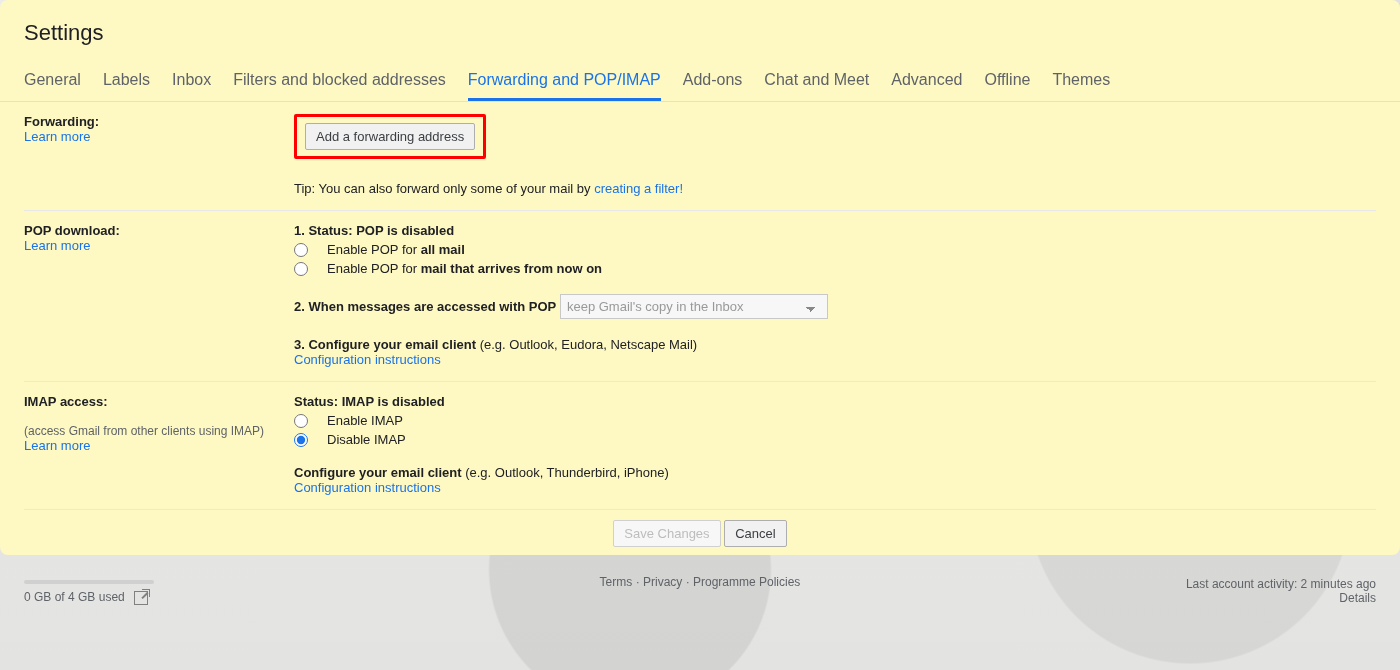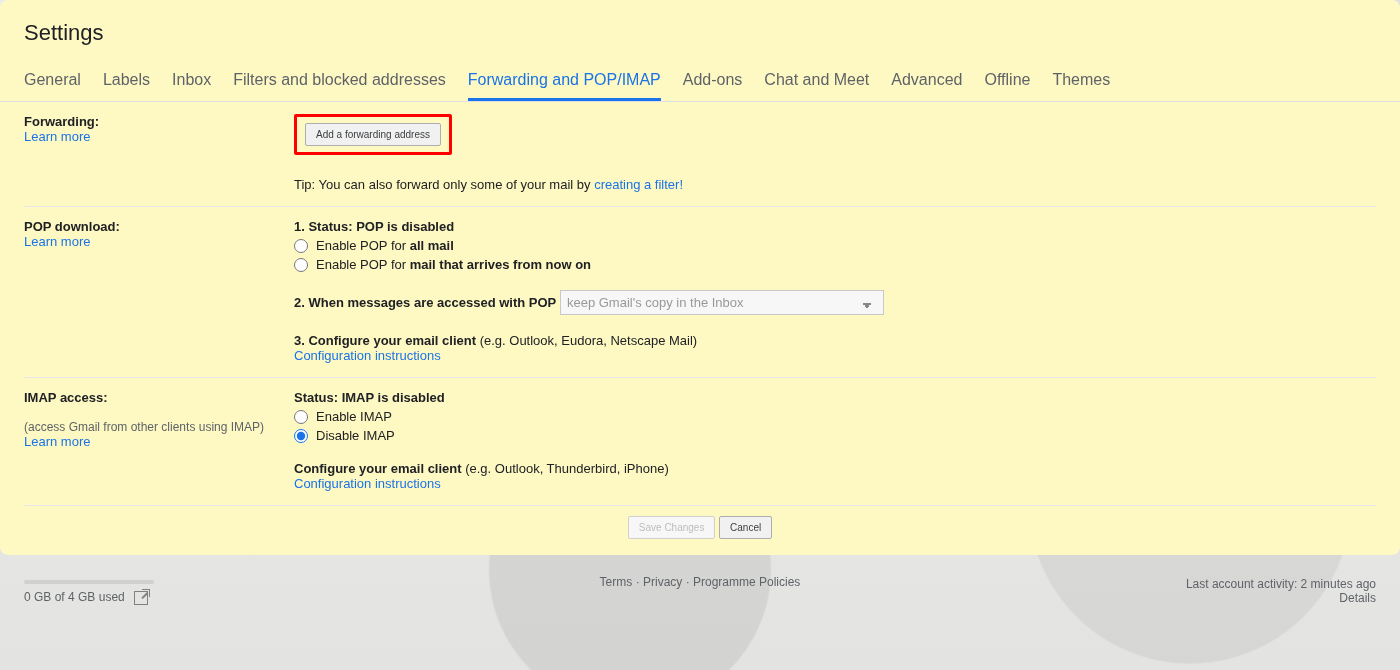--- a/index.html
+++ b/index.html
@@ -70,41 +70,41 @@
   .link { color:#1a73e8; text-decoration:none; cursor:pointer; }
   .body-col { flex:1; font-size:13px; }
   .highlight-box {
     border:3px solid #f00;
     display:inline-block;
     padding:6px 8px;
     border-radius:2px;
   }
   button.std {
     font: inherit;
-    font-size:10px;
+    font-size:13px;
     padding:5px 10px;
     background:#f1f1f1;
     border:1px solid #aeaeae;
     border-radius:2px;
     cursor:pointer;
     color:#3c4043;
   }
   .tip-line { margin-top:22px; font-size:13px; }
   .bold { font-weight:bold; }
-  .radio-row { display:flex; align-items:center; gap:8px; margin-top:4px; }
+  .radio-row { display:flex; align-items:center; gap:19px; margin-top:4px; }
   input[type=radio] { width:14px; height:14px; accent-color:#1a73e8; }
   .spaced { margin-top:18px; }
   select.drop {
     font:inherit;
     font-size:13px;
     padding:4px 26px 4px 6px;
     border:1px solid #c8c8c8;
     background:#f7f7f7;
     color:#999;
-    width:324px;
+    width:268px;
     appearance:none;
     background-image: linear-gradient(45deg, transparent 50%, #888 50%), linear-gradient(135deg, #888 50%, transparent 50%);
     background-position: calc(100% - 16px) 12px, calc(100% - 11px) 12px;
     background-size: 5px 5px, 5px 5px;
     background-repeat:no-repeat;
   }
   .action-row {
     text-align:center;
     padding:10px 0 20px;
   }

